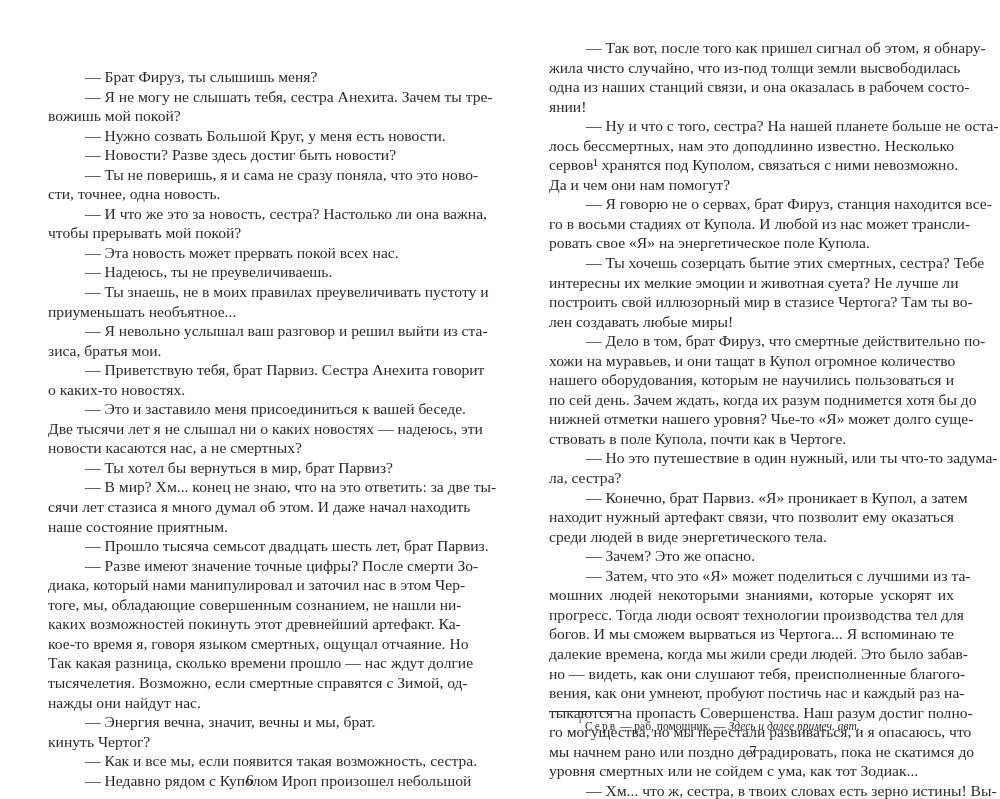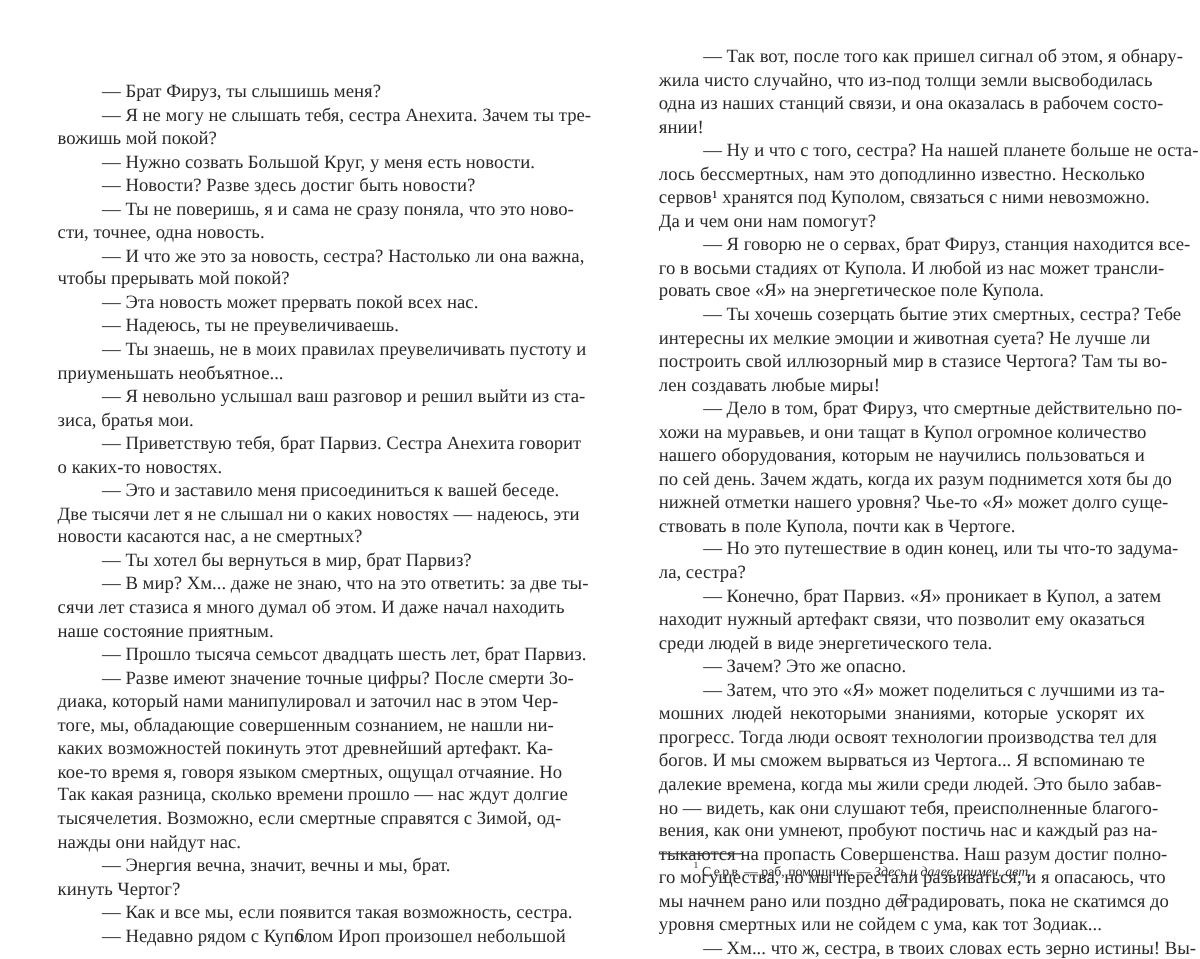--- a/index.html
+++ b/index.html
@@ -42,21 +42,21 @@
       <span class="ln ind">— Ты знаешь, не в моих правилах преувеличивать пустоту и</span>
       <span class="ln last">приуменьшать необъятное...</span>
       <span class="ln ind">— Я невольно услышал ваш разговор и решил выйти из ста-</span>
       <span class="ln last">зиса, братья мои.</span>
       <span class="ln ind">— Приветствую тебя, брат Парвиз. Сестра Анехита говорит</span>
       <span class="ln last">о каких-то новостях.</span>
       <span class="ln ind">— Это и заставило меня присоединиться к вашей беседе.</span>
       <span class="ln">Две тысячи лет я не слышал ни о каких новостях — надеюсь, эти</span>
       <span class="ln last">новости касаются нас, а не смертных?</span>
       <span class="ln ind last">— Ты хотел бы вернуться в мир, брат Парвиз?</span>
-      <span class="ln ind">— В мир? Хм... даже не знаю, что на это ответить: за две ты-</span>
+      <span class="ln ind">— В мир? Хм... конец не знаю, что на это ответить: за две ты-</span>
       <span class="ln">сячи лет стазиса я много думал об этом. И даже начал находить</span>
       <span class="ln last">наше состояние приятным.</span>
       <span class="ln ind last">— Прошло тысяча семьсот двадцать шесть лет, брат Парвиз.</span>
       <span class="ln ind">— Разве имеют значение точные цифры? После смерти Зо-</span>
       <span class="ln">диака, который нами манипулировал и заточил нас в этом Чер-</span>
       <span class="ln">тоге, мы, обладающие совершенным сознанием, не нашли ни-</span>
       <span class="ln">каких возможностей покинуть этот древнейший артефакт. Ка-</span>
       <span class="ln">кое-то время я, говоря языком смертных, ощущал отчаяние. Но</span>
       <span class="ln">Так какая разница, сколько времени прошло — нас ждут долгие</span>
       <span class="ln">тысячелетия. Возможно, если смертные справятся с Зимой, од-</span>
@@ -85,21 +85,21 @@
       <span class="ln ind">— Ты хочешь созерцать бытие этих смертных, сестра? Тебе</span>
       <span class="ln">интересны их мелкие эмоции и животная суета? Не лучше ли</span>
       <span class="ln">построить свой иллюзорный мир в стазисе Чертога? Там ты во-</span>
       <span class="ln last">лен создавать любые миры!</span>
       <span class="ln ind">— Дело в том, брат Фируз, что смертные действительно по-</span>
       <span class="ln">хожи на муравьев, и они тащат в Купол огромное количество</span>
       <span class="ln">нашего оборудования, которым не научились пользоваться и</span>
       <span class="ln">по сей день. Зачем ждать, когда их разум поднимется хотя бы до</span>
       <span class="ln">нижней отметки нашего уровня? Чье-то «Я» может долго суще-</span>
       <span class="ln last">ствовать в поле Купола, почти как в Чертоге.</span>
-      <span class="ln ind">— Но это путешествие в один конец, или ты что-то задума-</span>
+      <span class="ln ind">— Но это путешествие в один нужный, или ты что-то задума-</span>
       <span class="ln last">ла, сестра?</span>
       <span class="ln ind">— Конечно, брат Парвиз. «Я» проникает в Купол, а затем</span>
       <span class="ln">находит нужный артефакт связи, что позволит ему оказаться</span>
       <span class="ln last">среди людей в виде энергетического тела.</span>
       <span class="ln ind last">— Зачем? Это же опасно.</span>
       <span class="ln ind">— Затем, что это «Я» может поделиться с лучшими из та-</span>
       <span class="ln">мошних людей некоторыми знаниями, которые ускорят их</span>
       <span class="ln">прогресс. Тогда люди освоят технологии производства тел для</span>
       <span class="ln">богов. И мы сможем вырваться из Чертога... Я вспоминаю те</span>
       <span class="ln">далекие времена, когда мы жили среди людей. Это было забав-</span>

